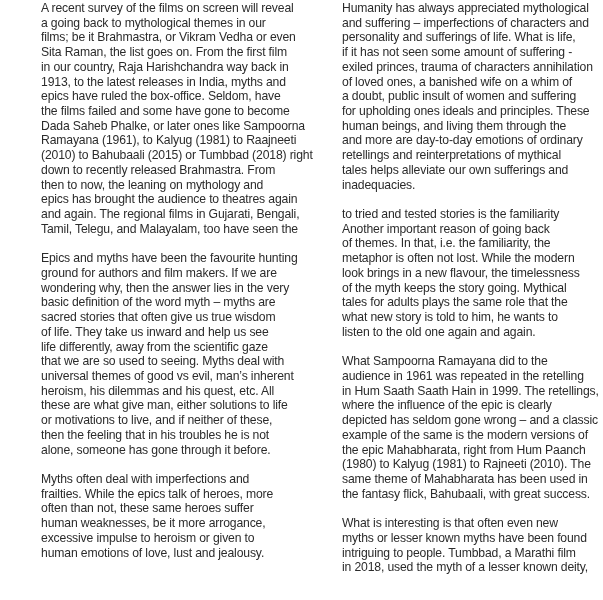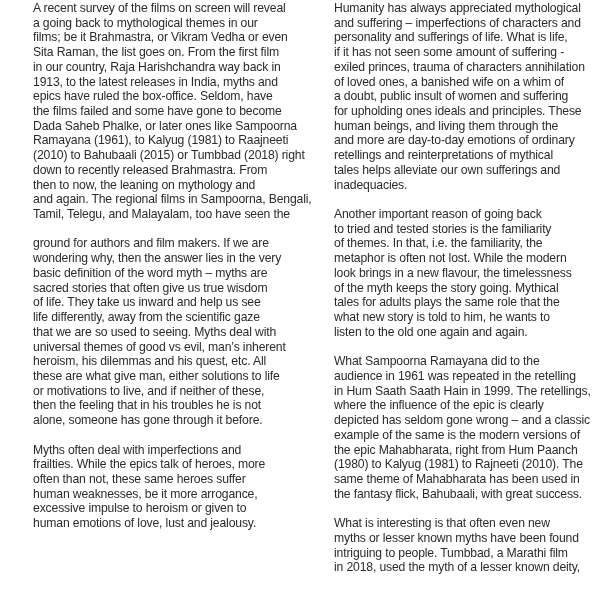--- a/index.html
+++ b/index.html
@@ -10,21 +10,21 @@
     body {
       width: 603px;
       height: 600px;
       overflow: hidden;
       position: relative;
       font-family: "Liberation Sans", sans-serif;
       color: #2b2b2b;
     }
     .page {
       position: absolute;
-      left: 4px;
+      left: 12px;
       top: 0;
       width: 494px;
       height: 600px;
     }
     .column {
       position: absolute;
       top: 1px;
     }
     .col-left {
       left: 29px;
@@ -57,24 +57,26 @@
         <span class="line">Sita Raman, the list goes on. From the first film</span>
         <span class="line">in our country, Raja Harishchandra way back in</span>
         <span class="line">1913, to the latest releases in India, myths and</span>
         <span class="line">epics have ruled the box-office. Seldom, have</span>
         <span class="line">the films failed and some have gone to become</span>
         <span class="line">Dada Saheb Phalke, or later ones like Sampoorna</span>
         <span class="line">Ramayana (1961), to Kalyug (1981) to Raajneeti</span>
         <span class="line">(2010) to Bahubaali (2015) or Tumbbad (2018) right</span>
         <span class="line">down to recently released Brahmastra. From</span>
         <span class="line">then to now, the leaning on mythology and</span>
-        <span class="line">and again. The regional films in Sampoorna, Bengali,</span>
+        <span class="line">epics has brought the audience to theatres again</span>
+        <span class="line">and again. The regional films in Gujarati, Bengali,</span>
         <span class="line">Tamil, Telegu, and Malayalam, too have seen the</span>
       </p>
       <p class="para">
+        <span class="line">Epics and myths have been the favourite hunting</span>
         <span class="line">ground for authors and film makers. If we are</span>
         <span class="line">wondering why, then the answer lies in the very</span>
         <span class="line">basic definition of the word myth – myths are</span>
         <span class="line">sacred stories that often give us true wisdom</span>
         <span class="line">of life. They take us inward and help us see</span>
         <span class="line">life differently, away from the scientific gaze</span>
         <span class="line">that we are so used to seeing. Myths deal with</span>
         <span class="line">universal themes of good vs evil, man’s inherent</span>
         <span class="line">heroism, his dilemmas and his quest, etc. All</span>
         <span class="line">these are what give man, either solutions to life</span>
@@ -101,22 +103,22 @@
         <span class="line">of loved ones, a banished wife on a whim of</span>
         <span class="line">a doubt, public insult of women and suffering</span>
         <span class="line">for upholding ones ideals and principles. These</span>
         <span class="line">human beings, and living them through the</span>
         <span class="line">and more are day-to-day emotions of ordinary</span>
         <span class="line">retellings and reinterpretations of mythical</span>
         <span class="line">tales helps alleviate our own sufferings and</span>
         <span class="line">inadequacies.</span>
       </p>
       <p class="para">
+        <span class="line">to tried and tested stories is the familiarity</span>
         <span class="line">Another important reason of going back</span>
-        <span class="line">to tried and tested stories is the familiarity</span>
         <span class="line">of themes. In that, i.e. the familiarity, the</span>
         <span class="line">metaphor is often not lost. While the modern</span>
         <span class="line">look brings in a new flavour, the timelessness</span>
         <span class="line">of the myth keeps the story going. Mythical</span>
         <span class="line">tales for adults plays the same role that the</span>
         <span class="line">what new story is told to him, he wants to</span>
         <span class="line">listen to the old one again and again.</span>
       </p>
       <p class="para">
         <span class="line">What Sampoorna Ramayana did to the</span>

